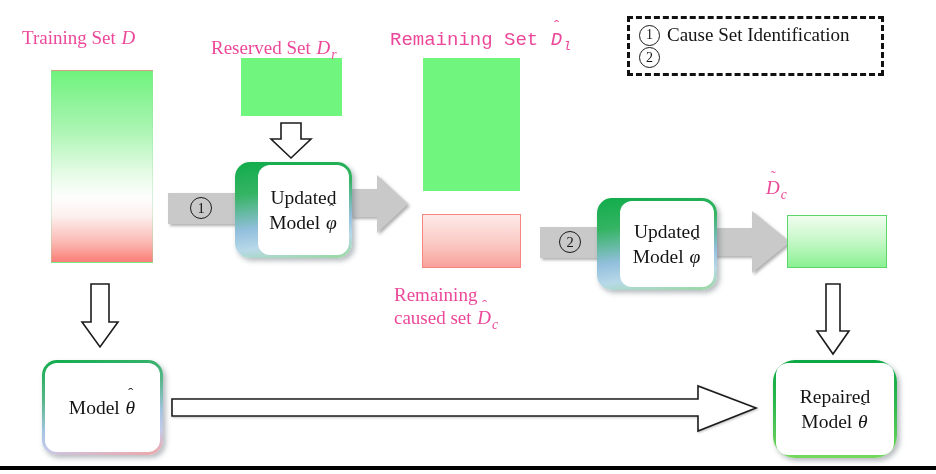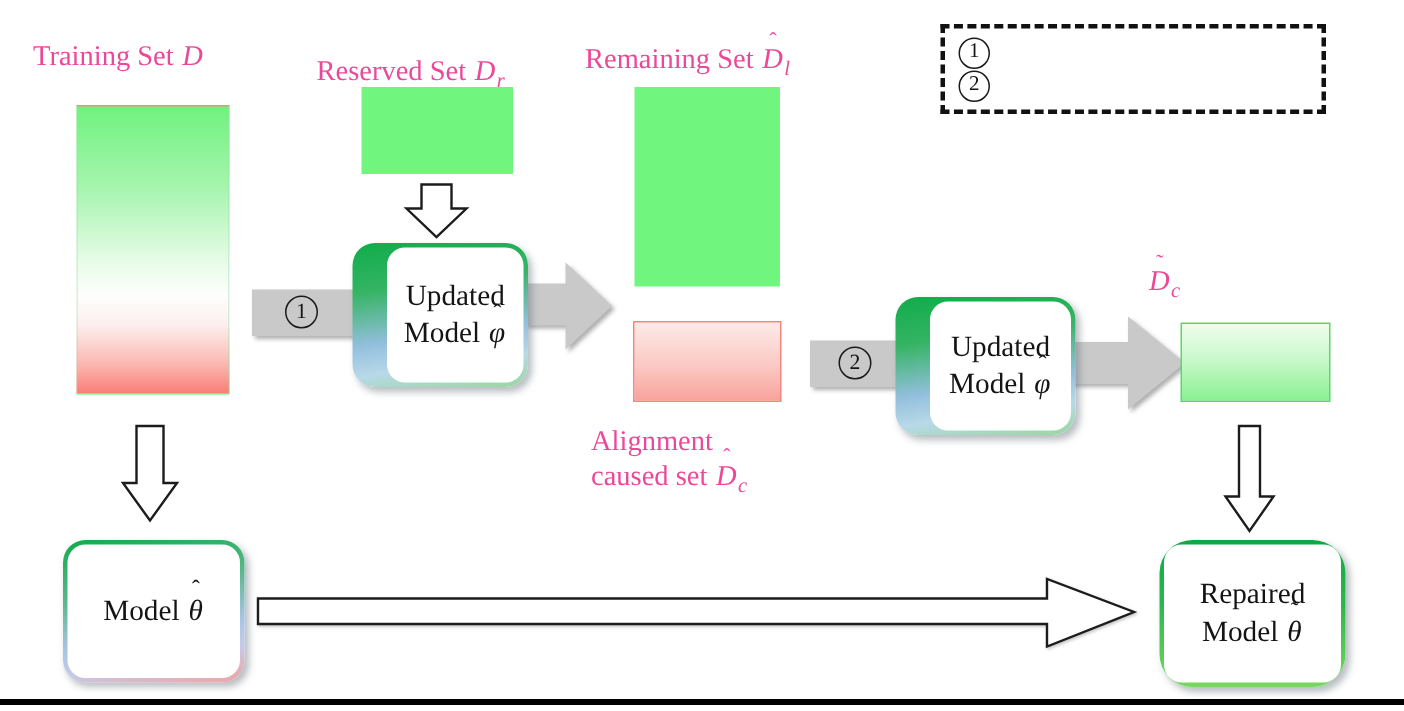--- a/index.html
+++ b/index.html
@@ -113,30 +113,30 @@
 <div class="rect rect-aligned" style="left:787px; top:215px; width:100px; height:53px;"></div>
 
 <div class="label" style="left:22px; top:27px; width:160px;">
   <span>Training Set </span><span class="sym"><span class="acc"></span><span>D</span></span>
 </div>
 
 <div class="label" style="left:211px; top:37px; width:160px;">
   <span>Reserved Set </span><span class="sym"><span class="acc"></span><span>D</span></span><sub>r</sub>
 </div>
 
-<div class="label" style="left:390px; top:29px; width:180px;">
+<div class="label" style="left:390px; top:29px; width:180px;font-family:Liberation Mono, monospace;">
   <span>Remaining Set </span><span class="sym"><span class="acc">ˆ</span><span>D</span></span><sub>l</sub>
 </div>
 
 <div class="label" style="left:765px; top:177px; width:150px;">
   <span class="sym"><span class="acc">˜</span><span>D</span></span><sub>c</sub>
 </div>
 
 <div class="label" style="left:394px; top:283px; width:180px; line-height:23px;">
-  <div>Alignment</div>
+  <div>Remaining</div>
   <div>
     <span>caused set </span><span class="sym"><span class="acc">ˆ</span><span>D</span></span><sub>c</sub>
   </div>
 </div>
 
 <div class="circ" style="left:190px; top:197px;">
   <span>1</span>
 </div>
 <div class="circ" style="left:559px; top:231px;">
   <span>2</span>
@@ -175,20 +175,21 @@
       <span>Model </span><span class="sym"><span class="acc">˜</span><span>θ</span></span>
     </div>
   </div>
 </div>
 
 <div class="legend">
   <div class="legend-row">
     <span class="circ-i">
         <span>1</span>
       </span>
+    <span>Cause Set Identification</span>
   </div>
   <div class="legend-row">
     <span class="circ-i">
         <span>2</span>
       </span>
   </div>
 </div>
 
 <div class="bottom-rule"></div>
 

